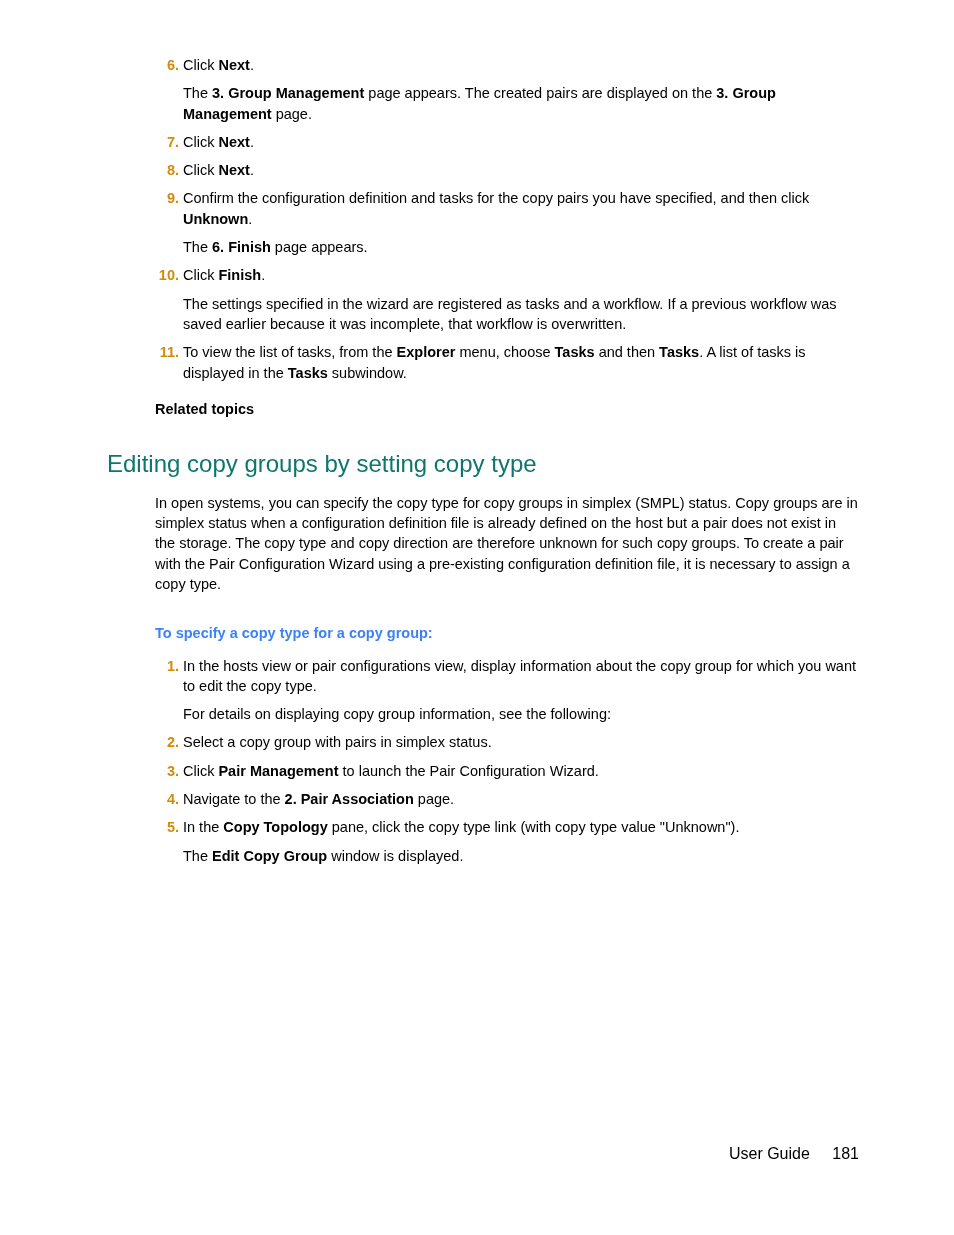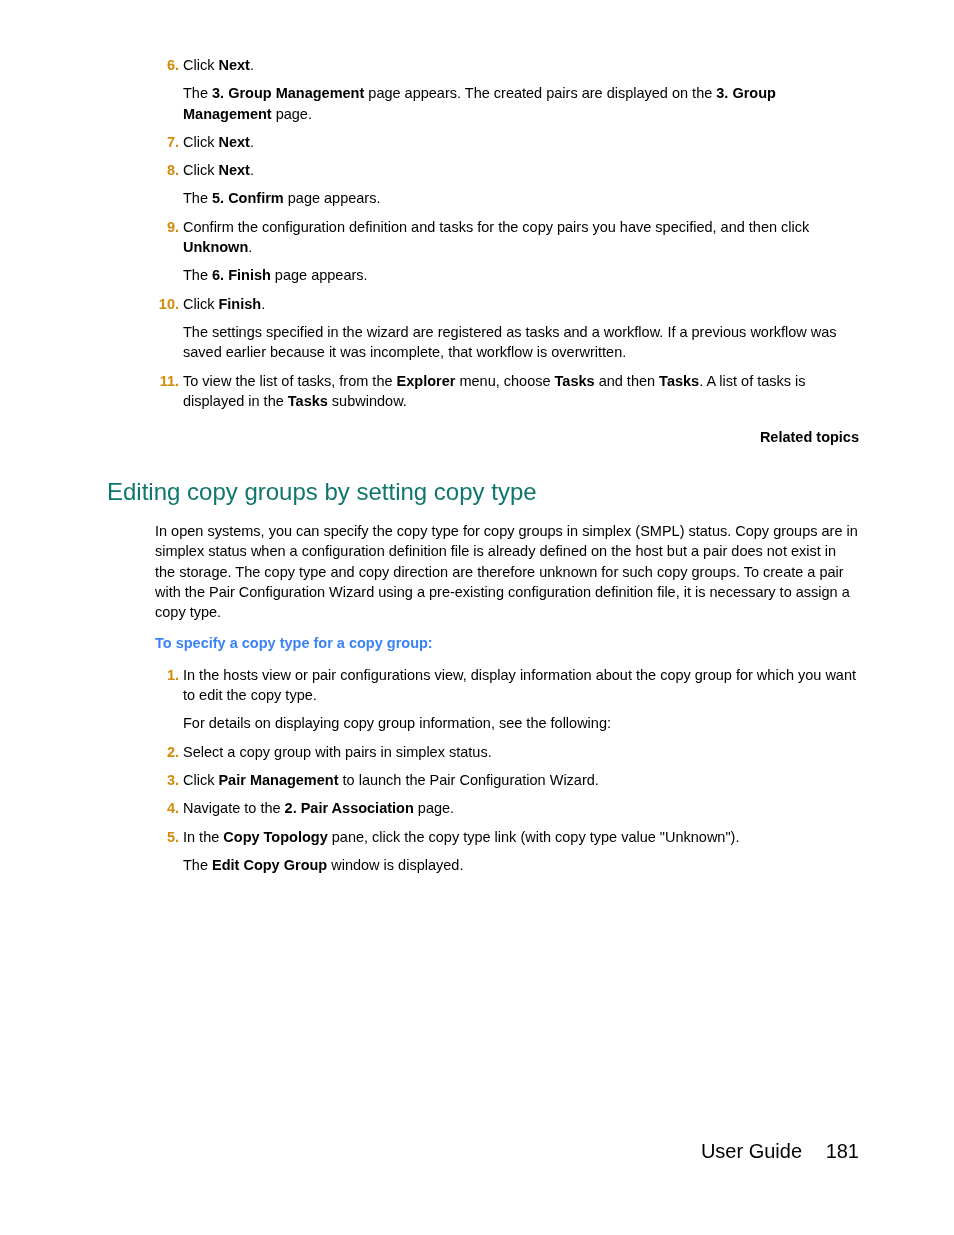--- a/index.html
+++ b/index.html
@@ -39,21 +39,20 @@
     font-weight: bold;
     color: #d48a0a;
   }
   ol.numbered > li .sub {
     margin-top: 8px;
   }
   .bold { font-weight: bold; }
   .related-heading {
     font-weight: bold;
     margin: 16px 0 8px -28px;
-    text-align: right;
   }
   .bullet-list {
     list-style: none;
     padding: 0;
     margin: 0;
   }
   .bullet-list li {
     position: relative;
     padding-left: 0;
     margin-bottom: 6px;
@@ -82,36 +81,36 @@
     color: #d48a0a;
     font-size: 16px;
   }
   h2.section-heading {
     color: #0f766e;
     font-weight: normal;
     font-size: 24px;
     margin: 28px 0 12px -76px;
   }
   .intro-para {
-    margin: 0 0 10px -28px;
+    margin: 0 0 29px -28px;
   }
   .blue-heading {
     color: #3b82f6;
     font-weight: bold;
     margin: 0 0 12px -28px;
   }
   a.link {
     color: #0073a8;
     text-decoration: underline;
   }
   .footer {
     position: absolute;
     bottom: 70px;
     right: 95px;
-    font-size: 20px;
+    font-size: 16px;
     margin-left: 44px;
   }
   .footer .pagenum {
     margin-left: 18px;
   }
 </style>
 </head>
 <body>
 
 <div class="page">
@@ -123,21 +122,20 @@
           <div>Click <span class="bold">Next</span>.</div>
           <div class="sub">The <span class="bold">3. Group Management</span> page appears. The created pairs are displayed on the <span class="bold">3. Group Management</span> page.</div>
         </li>
         <li>
           <span class="num">7.</span>
           <div>Click <span class="bold">Next</span>.</div>
         </li>
         <li>
           <span class="num">8.</span>
           <div>Click <span class="bold">Next</span>.</div>
-          <div class="sub">The <span class="bold">5. Confirm</span> page appears.</div>
         </li>
         <li>
           <span class="num">9.</span>
           <div>Confirm the configuration definition and tasks for the copy pairs you have specified, and then click <span class="bold">Unknown</span>.</div>
           <div class="sub">The <span class="bold">6. Finish</span> page appears.</div>
         </li>
         <li>
           <span class="num">10.</span>
           <div>Click <span class="bold">Finish</span>.</div>
           <div class="sub">The settings specified in the wizard are registered as tasks and a workflow. If a previous workflow was saved earlier because it was incomplete, that workflow is overwritten.</div>

